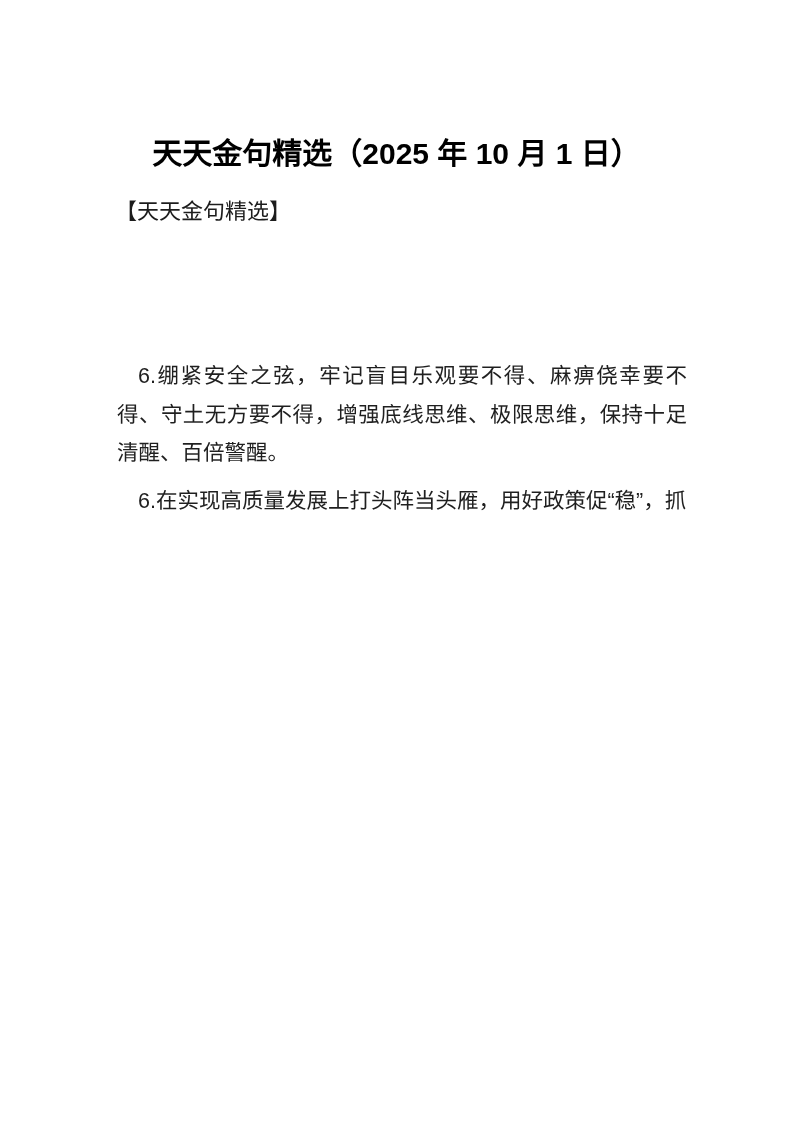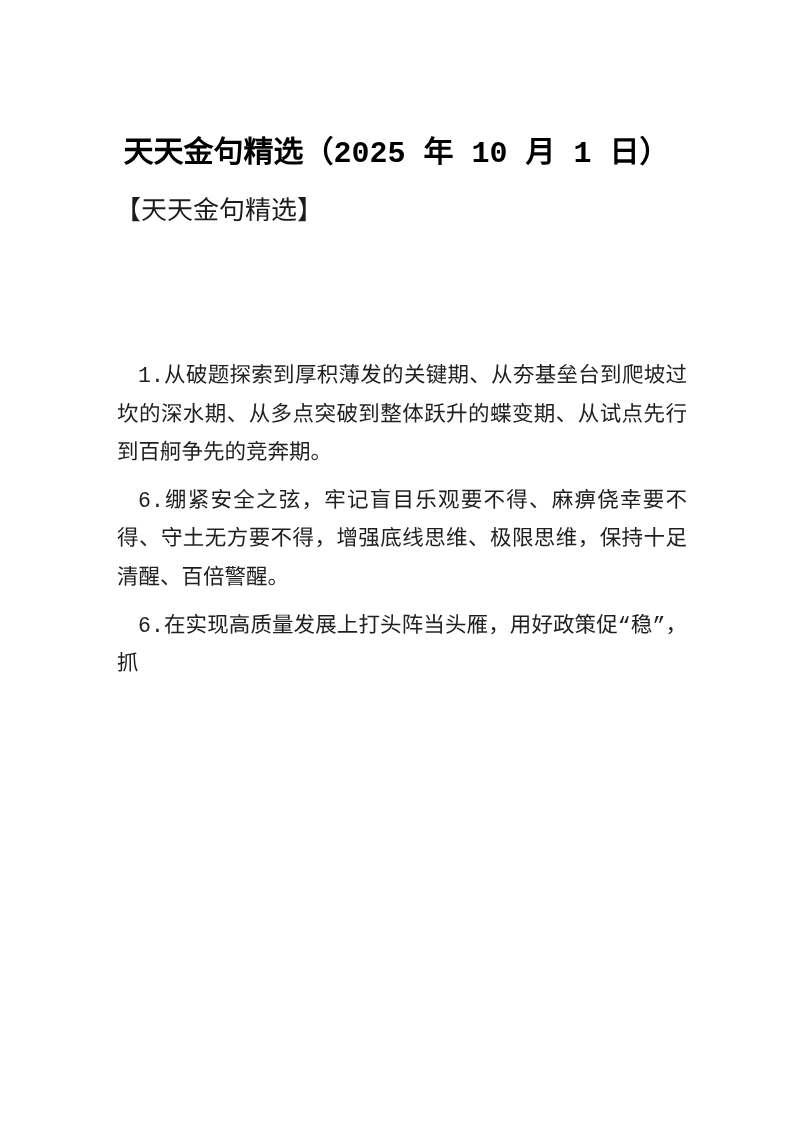--- a/index.html
+++ b/index.html
@@ -8,39 +8,39 @@
     padding: 0;
     background: #ffffff;
   }
   .page {
     position: relative;
     width: 793px;
     height: 1122px;
     margin: 0 auto;
     background: #ffffff;
     overflow: hidden;
-    font-family: Liberation Mono, monospace;
+    font-family: Liberation Sans, sans-serif;
   }
   .doc-title {
     position: absolute;
     top: 114px;
     left: 0;
     right: 0;
     text-align: center;
     font-size: 30px;
     line-height: 1.35;
     font-weight: bold;
     color: #000000;
     white-space: nowrap;
   }
   .section-label {
     position: absolute;
     top: 197px;
     left: 115px;
-    font-size: 26px;
+    font-size: 22px;
     line-height: 30px;
     font-weight: normal;
     color: #1c1c1c;
   }
   .doc-body {
     position: absolute;
     top: 357px;
     left: 117px;
     width: 570px;
     font-size: 21.5px;
@@ -60,18 +60,17 @@
 </head>
 <body>
 
 <div class="page">
 
   <h1 class="doc-title">天天金句精选（2025 年 10 月 1 日）</h1>
 
   <div class="section-label">【天天金句精选】</div>
 
   <div class="doc-body">
-    <p>1.从破题探索到厚积薄发的关键期、从夯基垒台到爬坡过坎的深水期、从多点突破到整体跃升的蝶变期、从试点先行到百舸争先的竞奔期。</p>
     <p>6.绷紧安全之弦，牢记盲目乐观要不得、麻痹侥幸要不得、守土无方要不得，增强底线思维、极限思维，保持十足清醒、百倍警醒。</p>
     <p>6.在实现高质量发展上打头阵当头雁，用好政策促“稳”，抓</p>
   </div>
 
 </div>
 
 </body></html>

